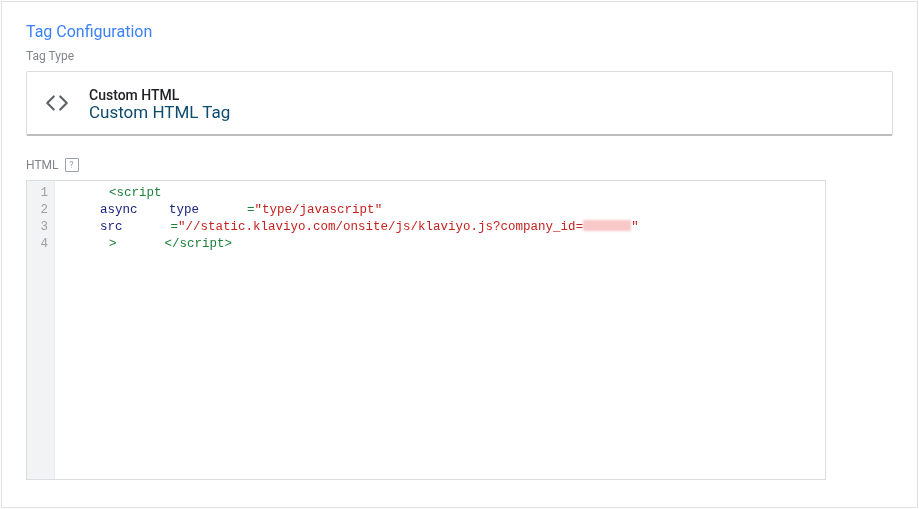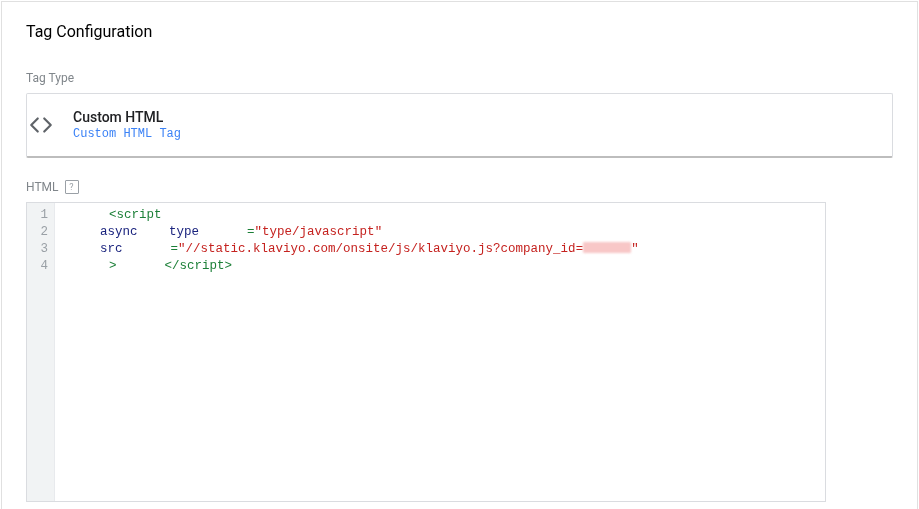--- a/index.html
+++ b/index.html
@@ -12,37 +12,37 @@
   .card {
     border: 1px solid #e0e0e0;
     width: 917px;
     min-height: 507px;
     margin: 1px;
     padding: 20px 24px 24px 24px;
   }
   .card-title {
     font-size: 16px;
     font-weight: 400;
-    color: #000000;
-    margin-bottom: 30px;
+    color: #3b82f6;
+    margin-bottom: 8px;
   }
   .section-label {
     font-size: 12px;
     color: #80868b;
     margin-bottom: 8px;
     display: flex;
     align-items: center;
     gap: 6px;
     text-align: center;
   }
   .tagtype-box {
     border: 1px solid #dadce0;
     border-bottom: 2px solid #bdbdbd;
     border-radius: 2px;
-    padding: 14px 0;
+    padding: 14px 16px;
     display: flex;
     align-items: center;
     gap: 18px;
     margin-bottom: 22px;
   }
   .tagtype-icon {
     width: 28px;
     height: 28px;
     color: #5f6368;
     display: flex;
@@ -50,24 +50,23 @@
     justify-content: center;
   }
   .tagtype-icon svg { width: 26px; height: 26px; }
   .tagtype-name {
     font-size: 14px;
     font-weight: 500;
     color: #202124;
     line-height: 18px;
   }
   .tagtype-sub {
-    font-size: 12px;
-    color: #3b82f6;
+    font-size: 17px;
+    color: #0c4a6e;
     line-height: 16px;
-    font-family: Liberation Mono, monospace;
   }
   .help-icon {
     display: inline-flex;
     width: 14px;
     height: 14px;
     border: 1px solid #9aa0a6;
     color: #9aa0a6;
     font-size: 9px;
     align-items: center;
     justify-content: center;

